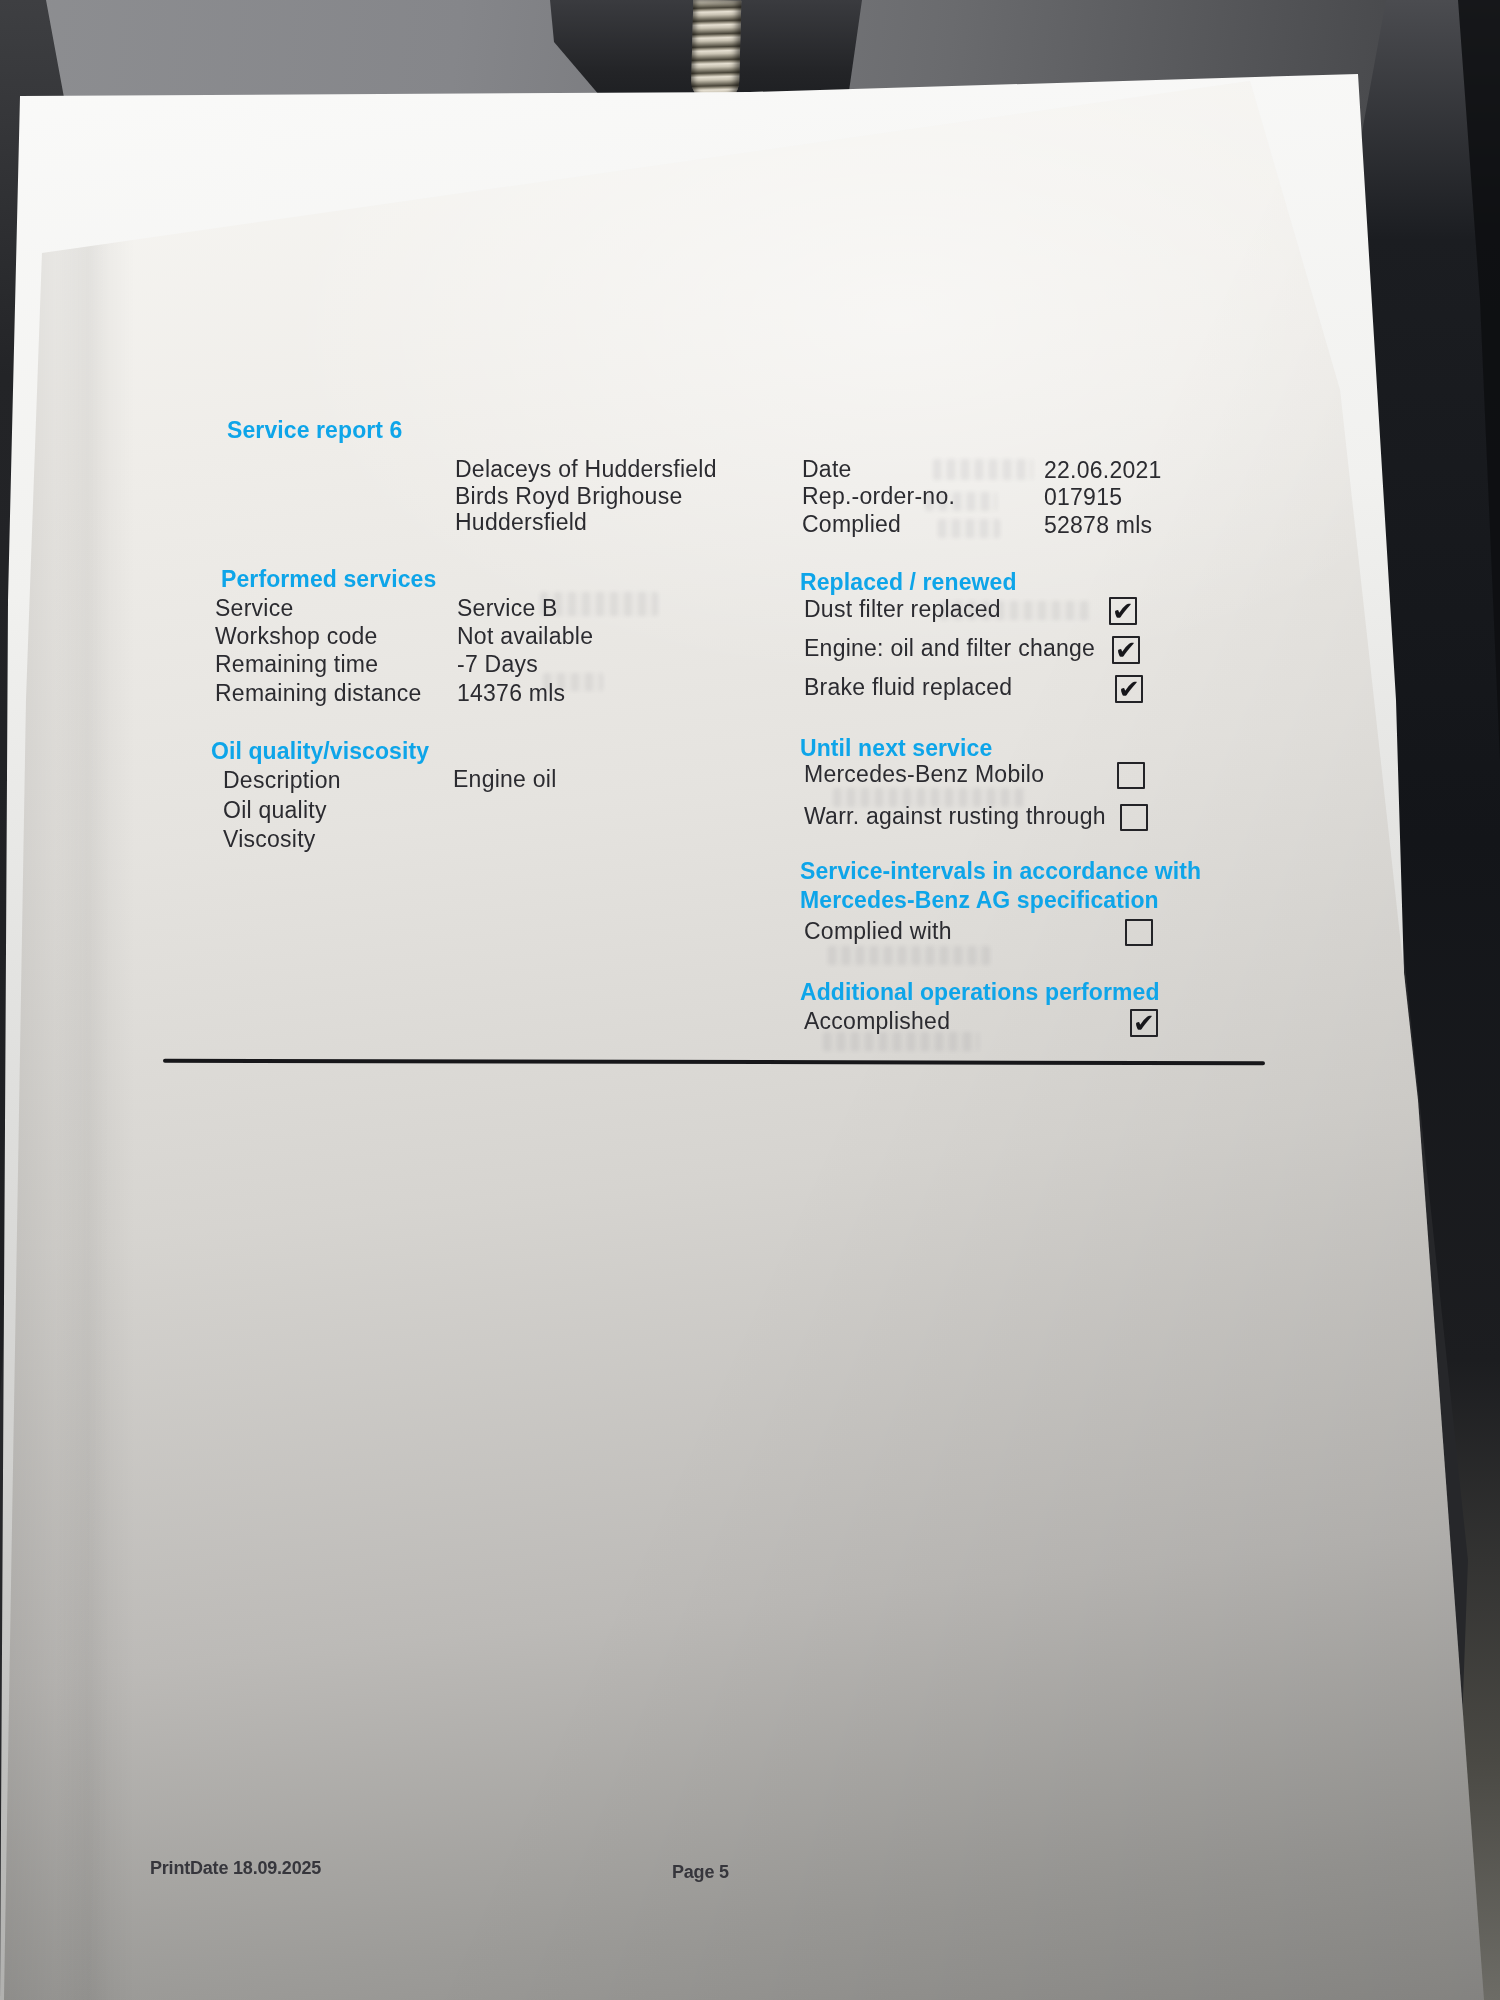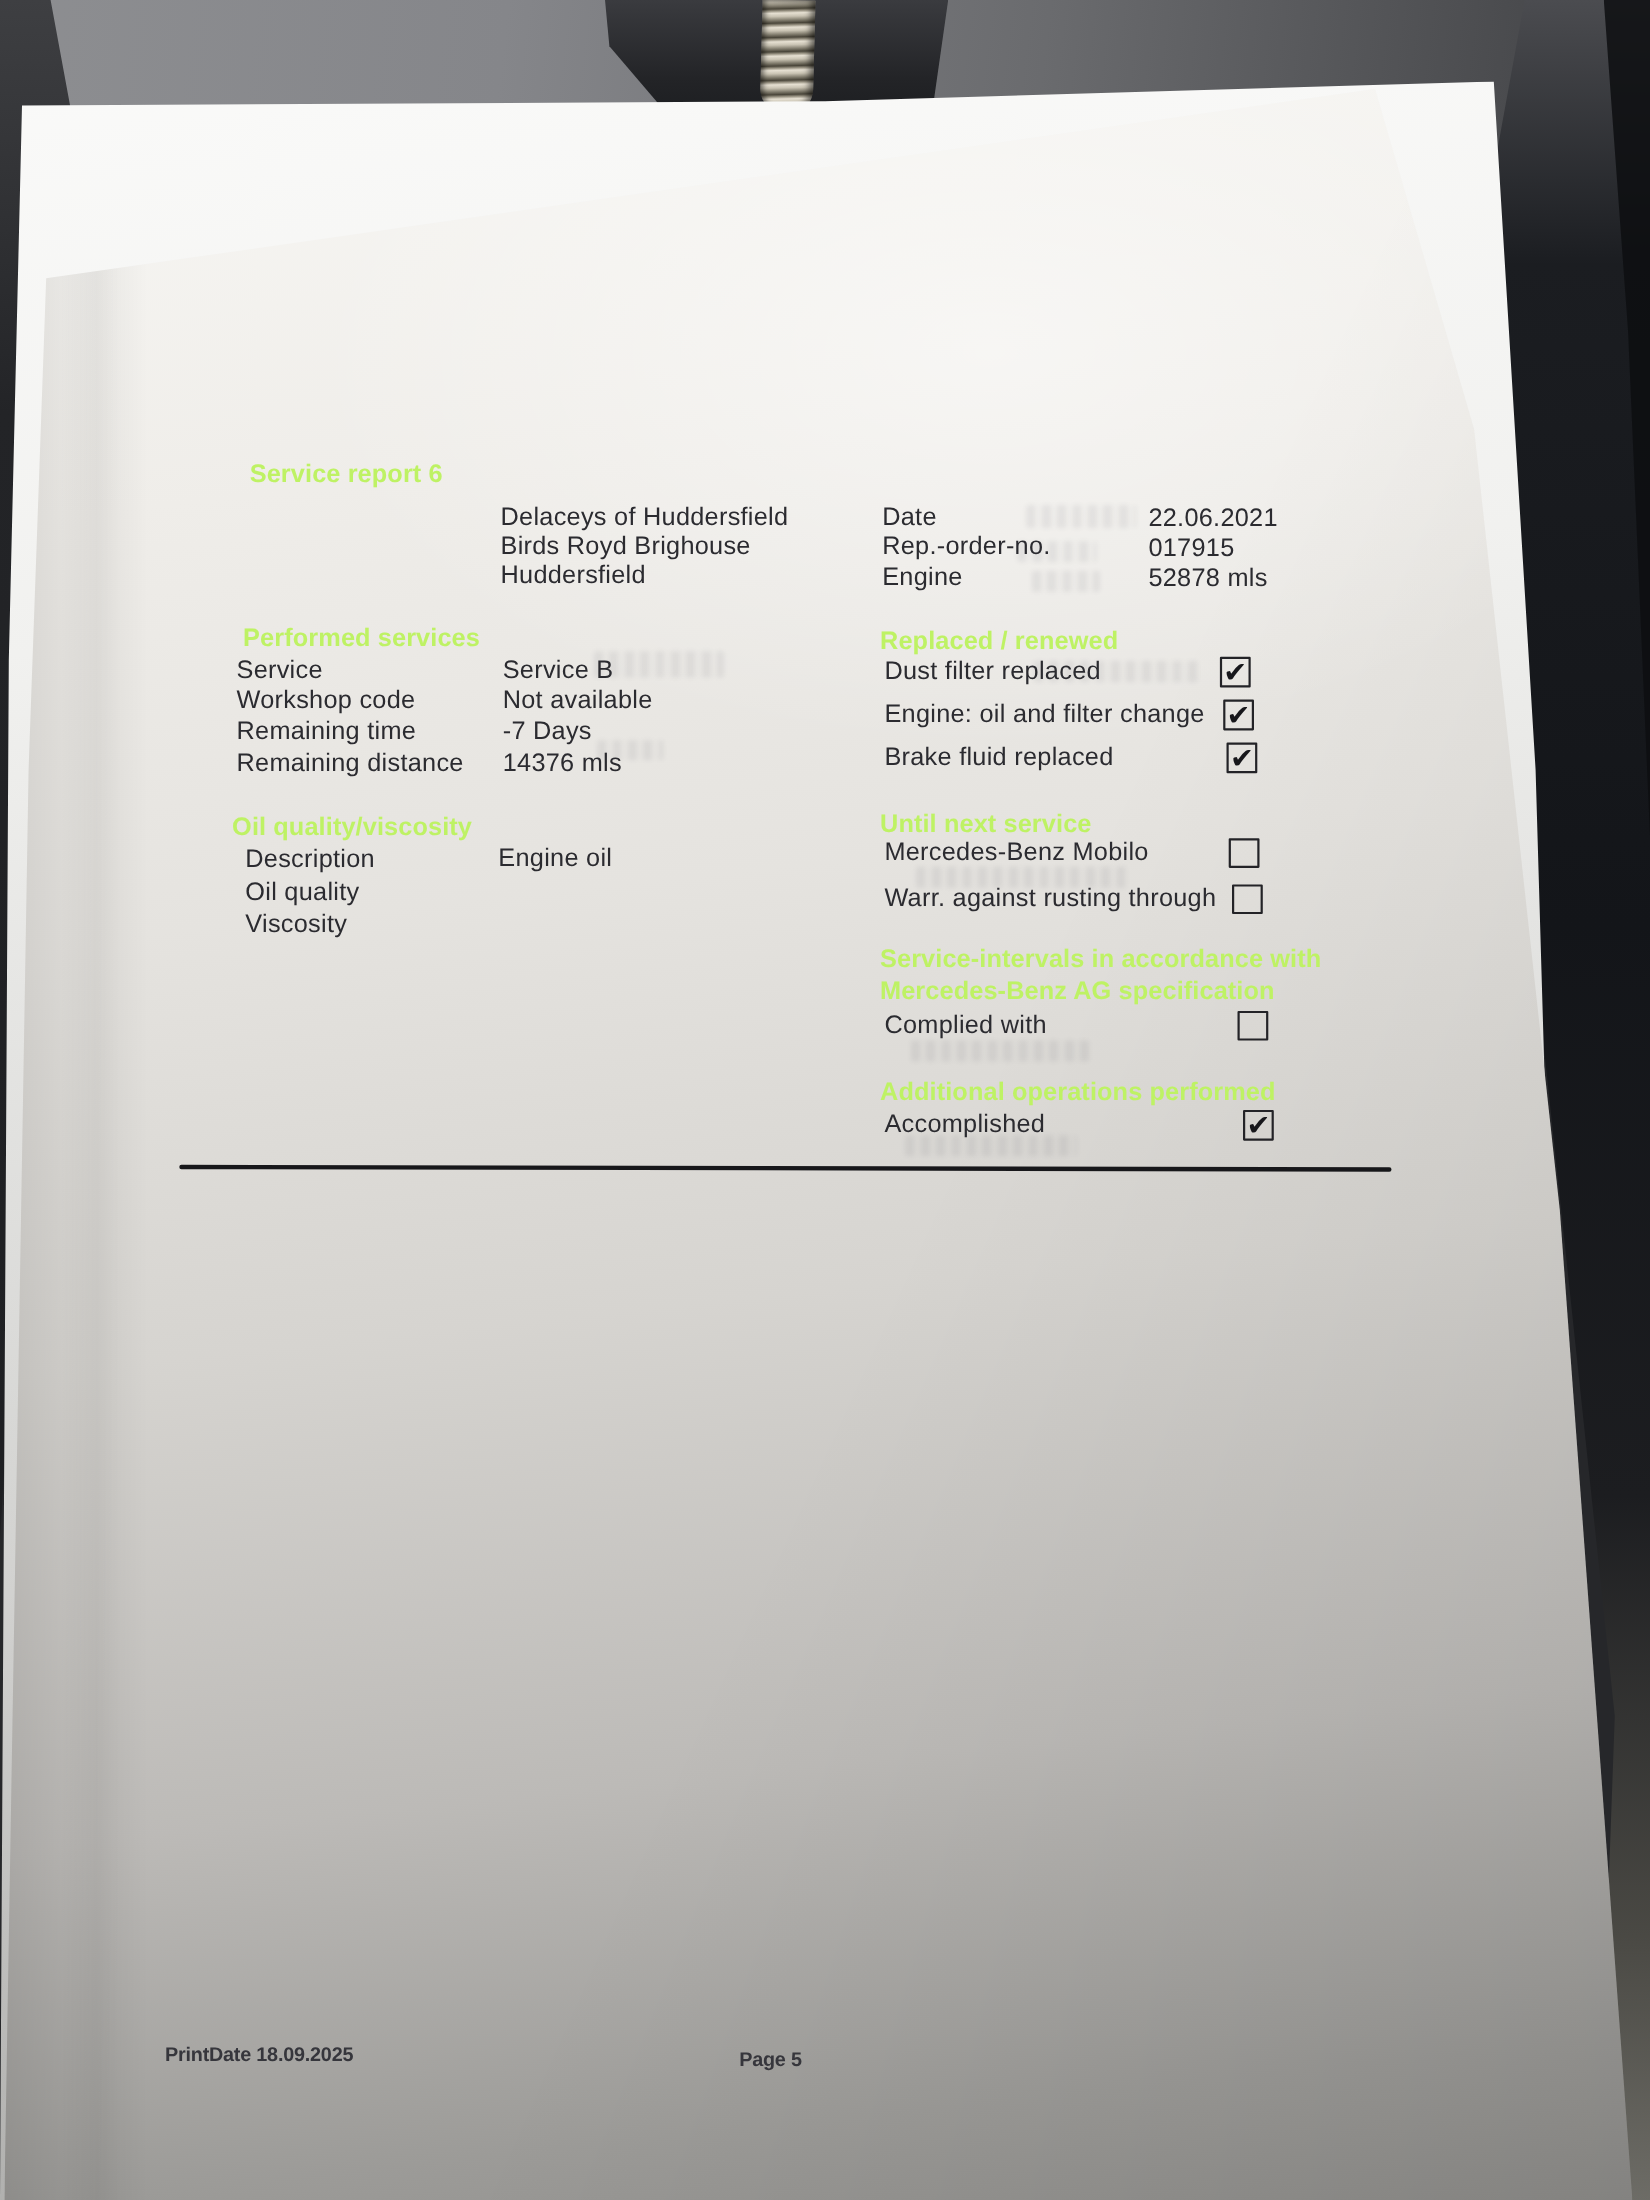--- a/index.html
+++ b/index.html
@@ -38,21 +38,21 @@
     clip-path:polygon(42px 253px,1250px 81px,1340px 390px,1418px 1100px,1484px 2000px,4px 2000px,26px 700px);
     background:
       radial-gradient(900px 520px at 60% 16%, rgba(255,255,255,.45), rgba(255,255,255,0) 70%),
       linear-gradient(90deg, rgba(0,0,0,.10) 0px, rgba(0,0,0,0) 110px),
       linear-gradient(90deg, rgba(0,0,0,0) 55px, rgba(0,0,0,.05) 88px, rgba(0,0,0,0) 135px),
       linear-gradient(115deg, rgba(0,0,0,0) 55%, rgba(0,0,0,.09) 100%);}
 
   
   .page-content{position:absolute;left:0;top:0;width:1500px;height:2000px;color:#2b2b30;}
   .blk{position:absolute;font-size:23px;letter-spacing:.25px;white-space:nowrap;line-height:26.5px;}
-  .bold{font-weight:bold;color:#bef264;letter-spacing:.1px;}
+  .bold{font-weight:bold;color:#0ea5e9;letter-spacing:.1px;}
   .addr{left:455px;top:456px;line-height:26.5px;}
   .meta-l{left:802px;top:456px;line-height:27.4px;}
   .meta-v{left:1044px;top:457px;line-height:27.4px;}
   .title{left:227px;top:417px;}
   .ps-h{left:221px;top:566px;}
   .ps-l{left:215px;top:594px;line-height:28.2px;}
   .ps-v{left:457px;top:594px;line-height:28.2px;}
   .oil-h{left:211px;top:738px;}
   .oil-l{left:207px;top:766px;line-height:29.5px;margin-left:16px;}
   .oil-v{left:453px;top:766px;}
@@ -105,21 +105,21 @@
 
     <div class="blk addr">
       <div>Delaceys of Huddersfield</div>
       <div>Birds Royd Brighouse</div>
       <div>Huddersfield</div>
     </div>
 
     <div class="blk meta-l">
       <div>Date</div>
       <div>Rep.-order-no.</div>
-      <div>Engine</div>
+      <div>Complied</div>
     </div>
     <div class="blk meta-v">
       <div>22.06.2021</div>
       <div>017915</div>
       <div>52878 mls</div>
     </div>
 
     <div class="blk bold ps-h">Performed services</div>
     <div class="blk ps-l">
       <div>Service</div>

